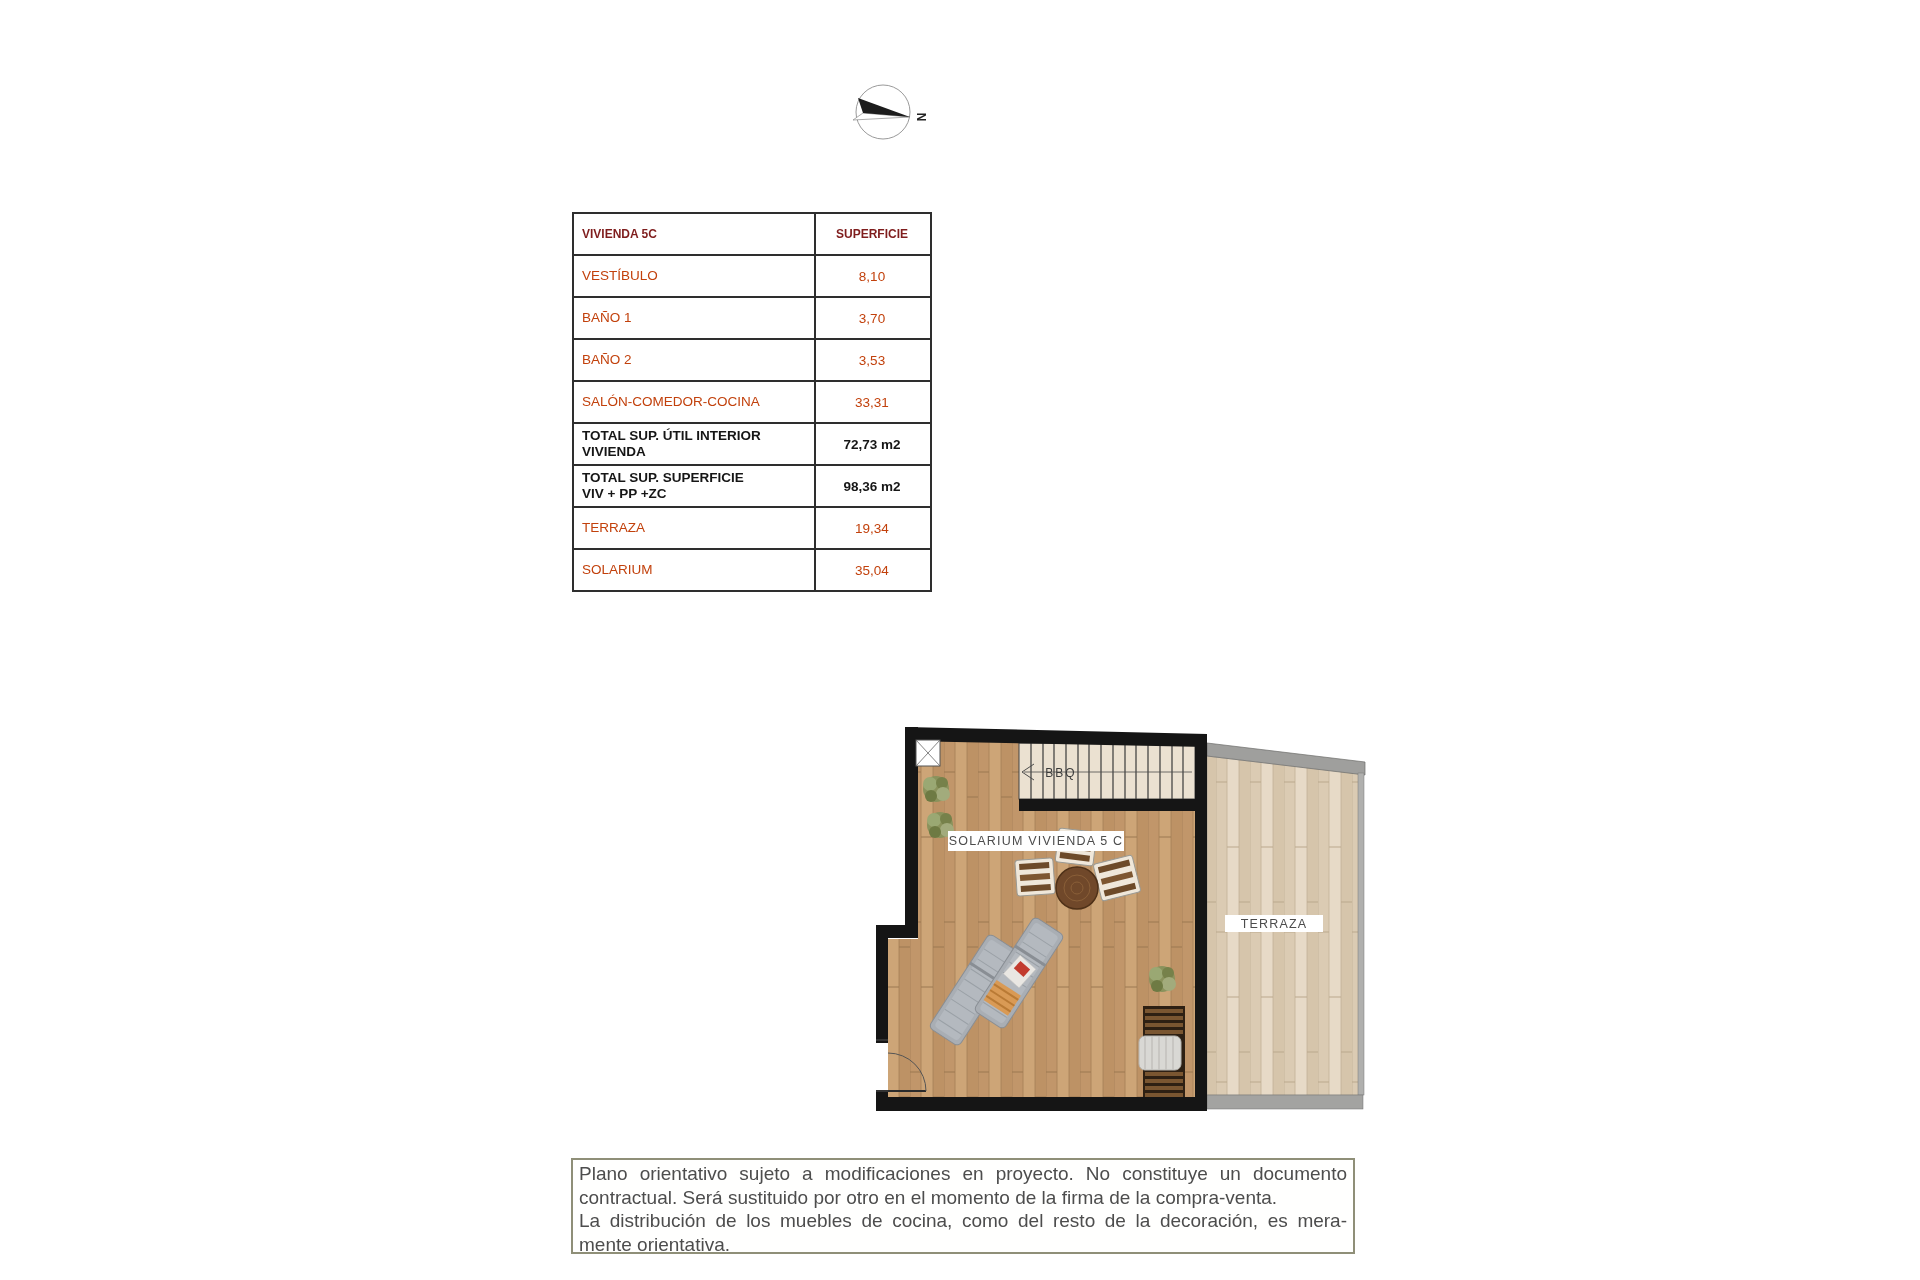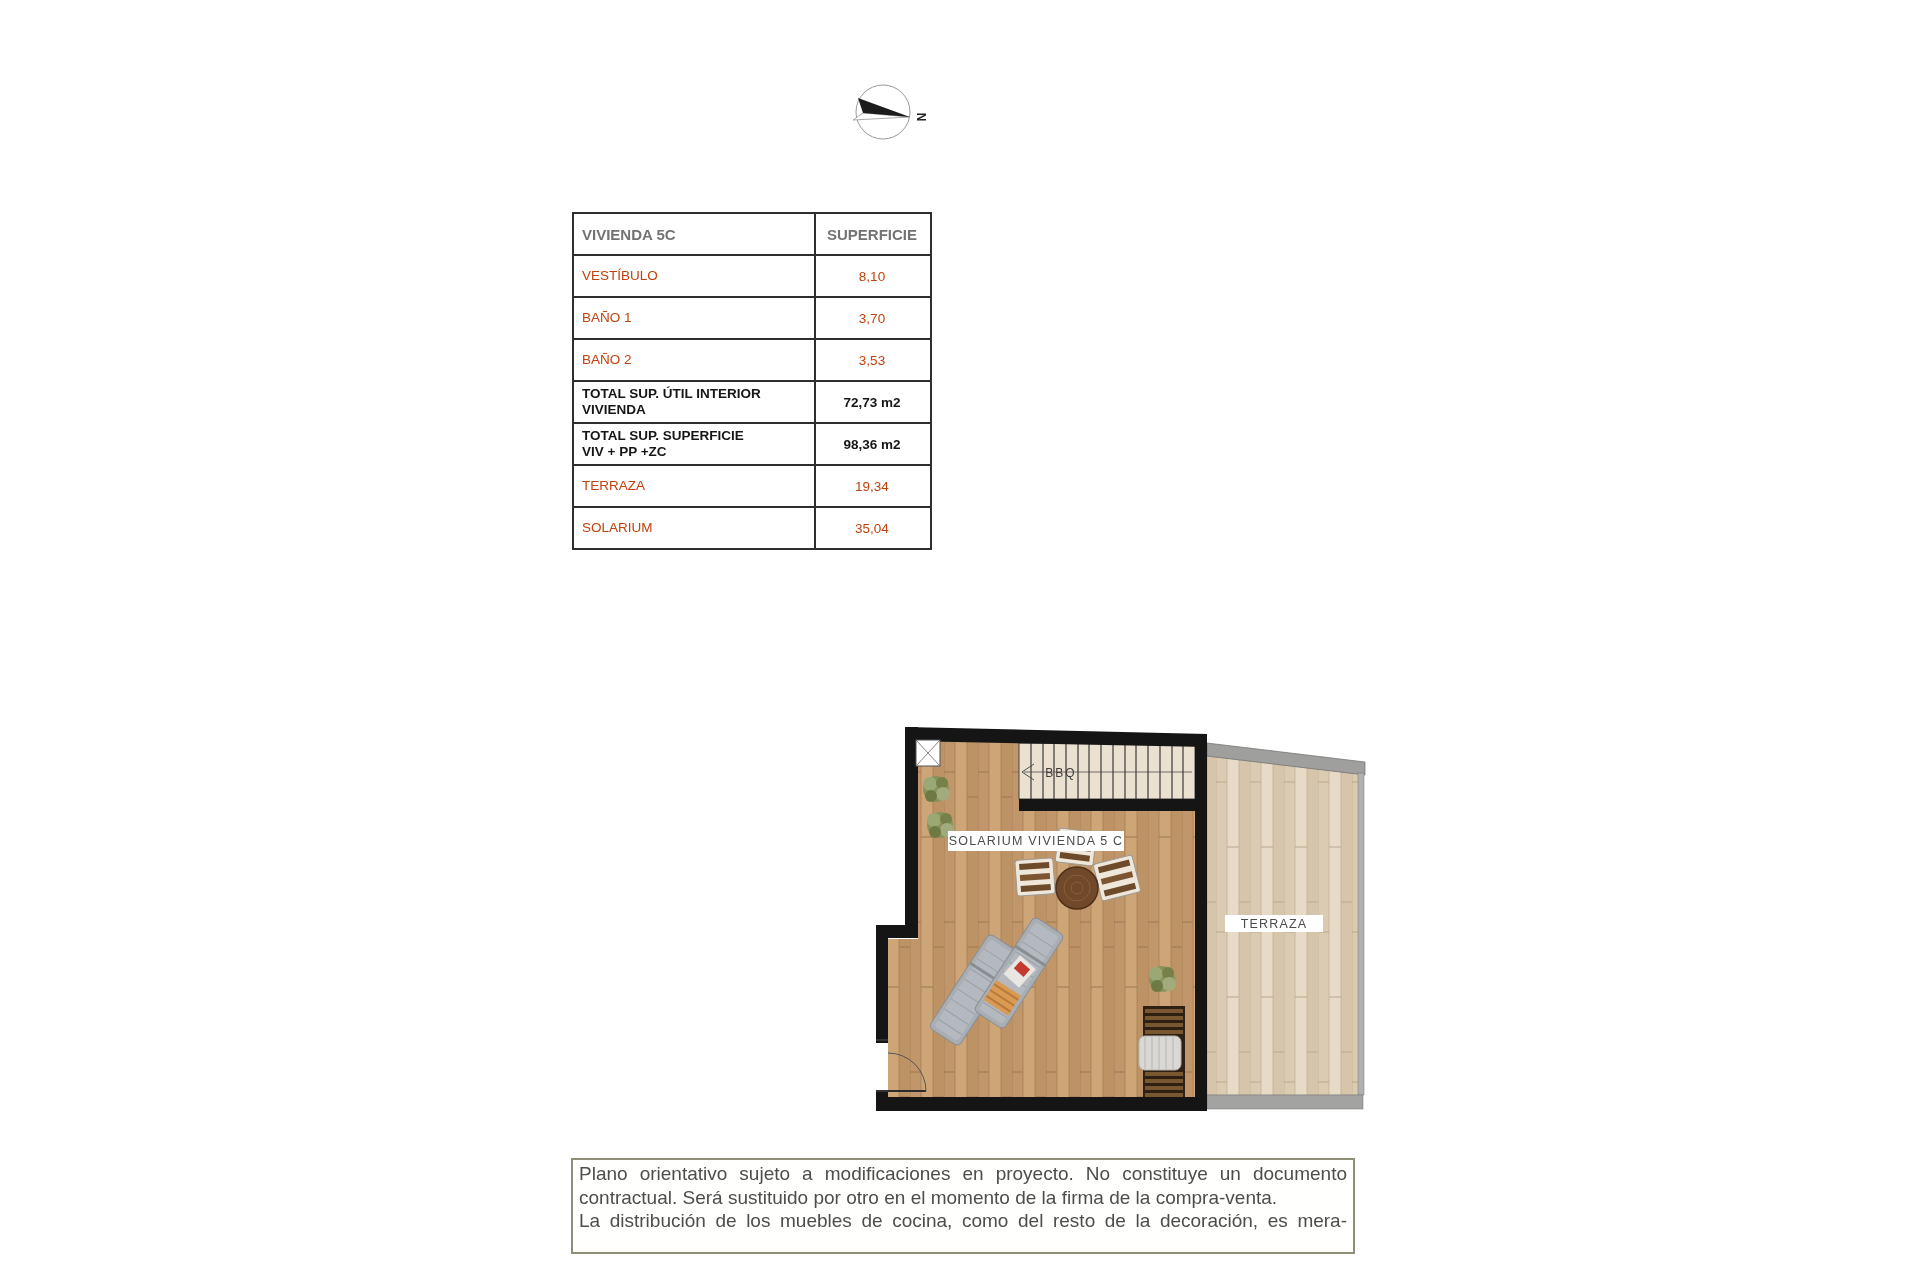--- a/index.html
+++ b/index.html
@@ -7,21 +7,21 @@
         font-family:"Liberation Sans",sans-serif;}
   .abs{position:absolute;}
 
   
   .compass{left:846px;top:74px;width:100px;height:80px;}
 
   
   .areas{left:572px;top:212px;width:358px;border-collapse:collapse;table-layout:fixed;}
   .areas th,.areas td{border:2px solid #2e2e2e;height:36px;padding:2px 4px 2px 8px;
         font-size:13.5px;color:#c2410c;vertical-align:middle;}
-  .areas th{font-size:15px;font-weight:bold;color:#737373;text-align:left;}
+  .areas th{font-size:12px;font-weight:bold;color:#7f1d1d;text-align:left;}
   .areas th.val,.areas td.val{text-align:center;padding-left:2px;}
   .areas tr.bold td{font-weight:bold;color:#161616;}
   .areas td.lbl{white-space:pre-line;line-height:16px;}
 
   
   .plan{left:876px;top:727px;width:492px;height:392px;}
   .plan-label{font-size:12.5px;fill:#4c4c4c;letter-spacing:1.2px;
         font-family:"Liberation Sans",sans-serif;}
   .bbq-label{font-size:12px;fill:#3c3c3c;letter-spacing:2px;
         font-family:"Liberation Sans",sans-serif;}
@@ -68,20 +68,24 @@
       <td class="lbl">BAÑO 1</td>
       <td class="val">3,70</td>
     </tr>
 
 
     <tr>
       <td class="lbl">BAÑO 2</td>
       <td class="val">3,53</td>
     </tr>
 
+    <tr>
+      <td class="lbl">SALÓN-COMEDOR-COCINA</td>
+      <td class="val">33,31</td>
+    </tr>
 
     <tr class="bold">
       <td class="lbl">TOTAL SUP. ÚTIL INTERIOR
 VIVIENDA</td>
       <td class="val">72,73 m2</td>
     </tr>
 
     <tr class="bold">
       <td class="lbl">TOTAL SUP. SUPERFICIE
 VIV + PP +ZC</td>
@@ -301,15 +305,16 @@
     <g>
       <rect x="349" y="188" width="98" height="17" fill="#ffffff"></rect>
       <text x="398" y="201" text-anchor="middle" class="plan-label">TERRAZA</text>
     </g>
   </svg>
 
   <div class="abs disclaimer">
     <div class="jline">Plano orientativo sujeto a modificaciones en proyecto. No constituye un documento</div>
     <div>contractual. Será sustituido por otro en el momento de la firma de la compra-venta.</div>
     <div class="jline">La distribución de los muebles de cocina, como del resto de la decoración, es mera-</div>
+    <div>mente orientativa.</div>
   </div>
 
 </div>
 
 </body></html>

